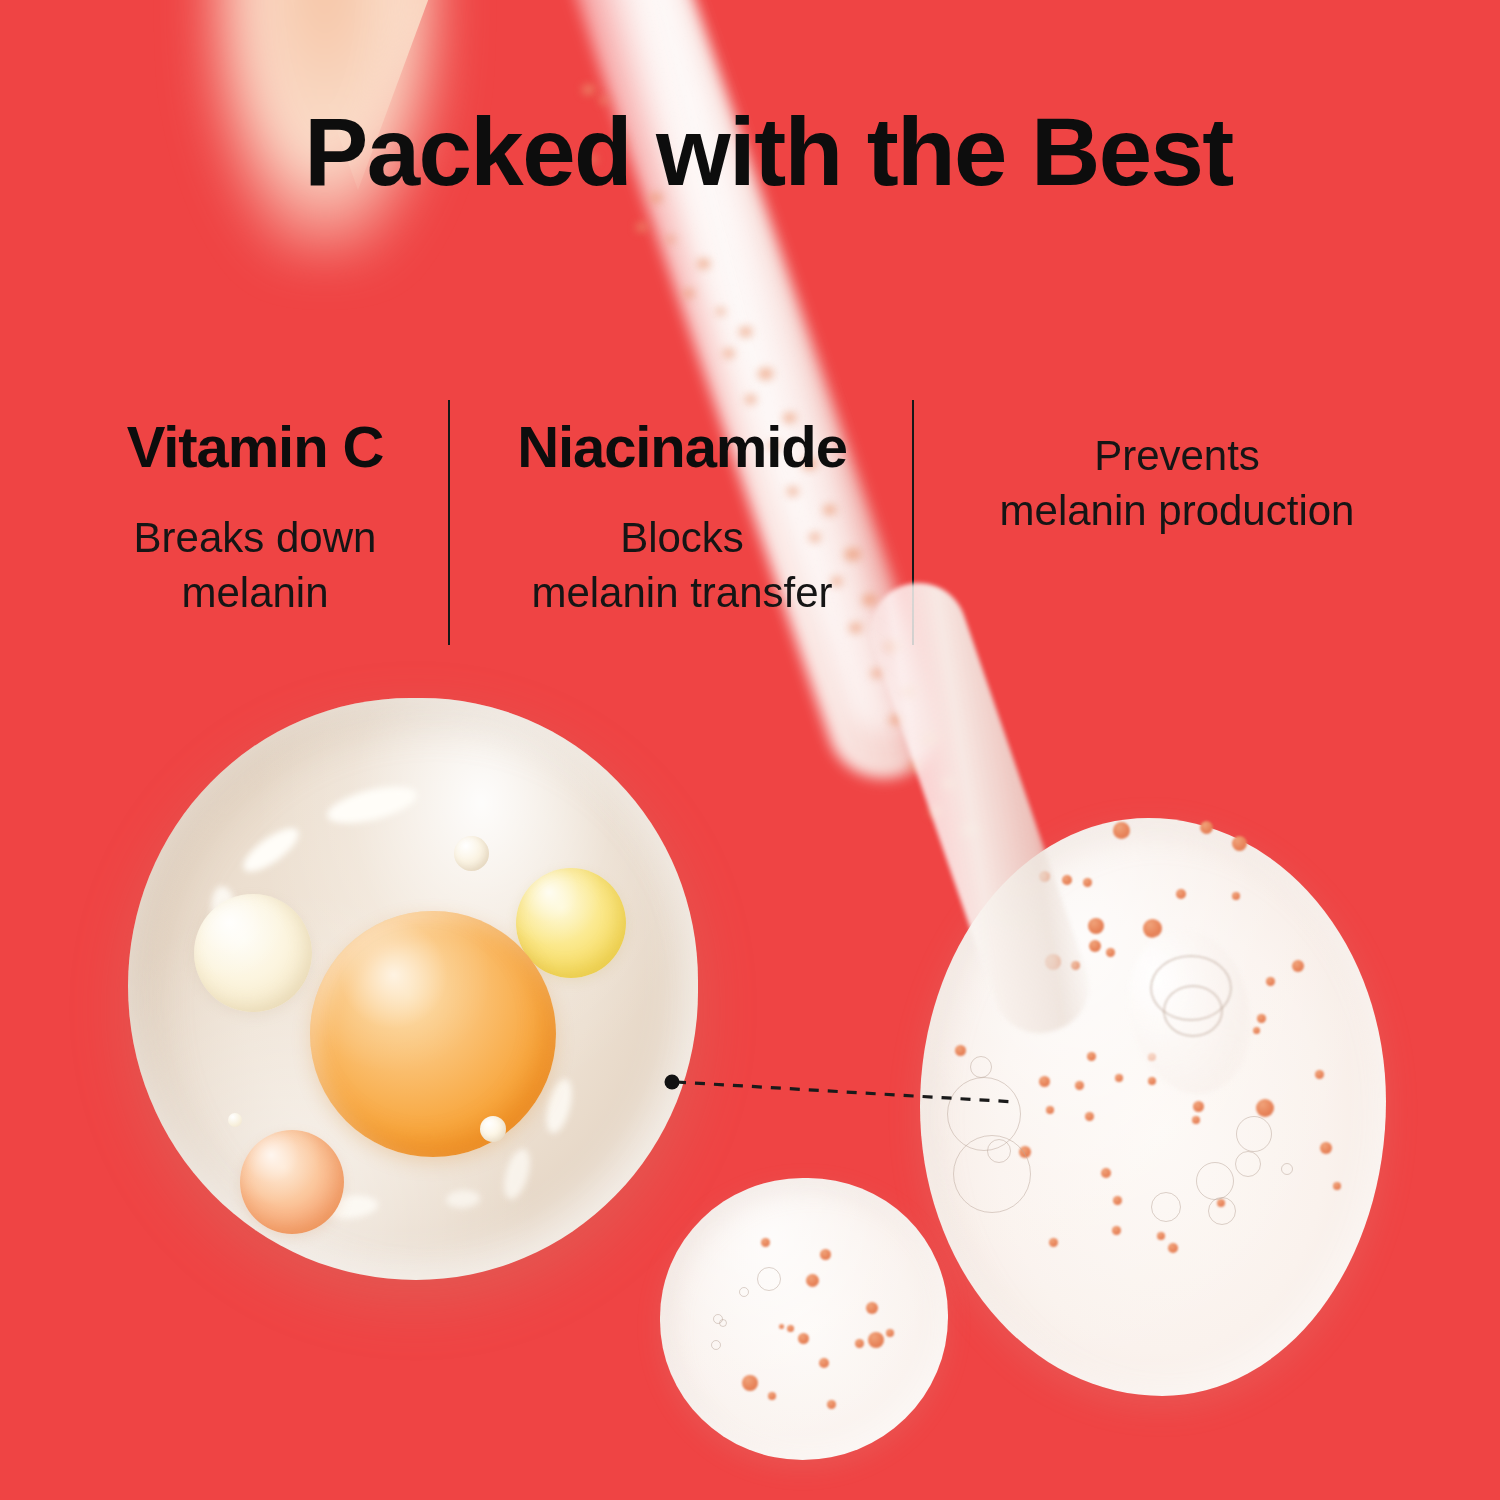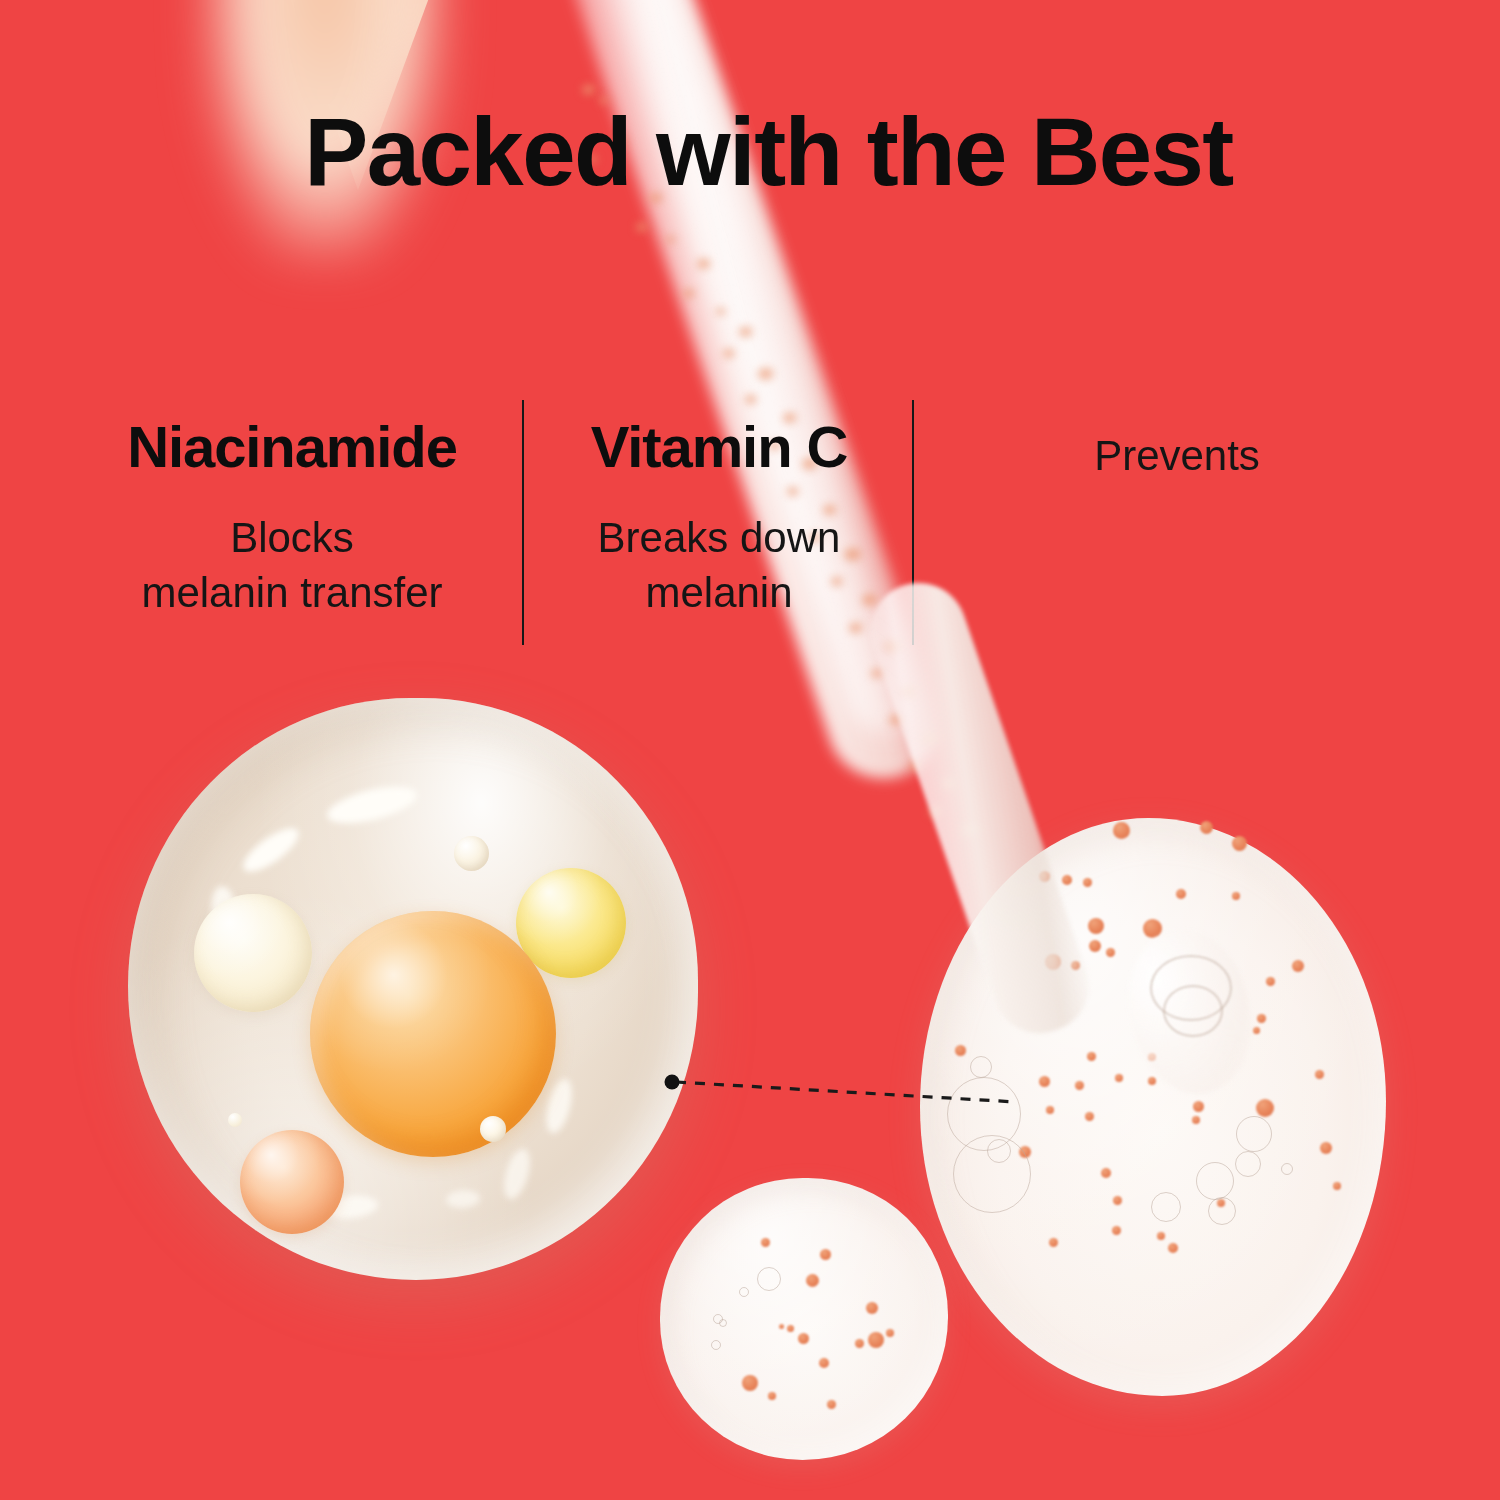--- a/index.html
+++ b/index.html
@@ -299,39 +299,40 @@
         <div class="bead-blur" style="left: 928.5px; top: 806.5px; width: 14px; height: 10.5px; background: radial-gradient(circle at 40% 35%, rgba(240, 166, 130, 0.85) 0%, rgba(232, 140, 100, 0.6) 55%, rgba(226, 150, 120, 0) 100%);"></div>
         <div class="bead-blur" style="left: 961px; top: 823px; width: 20px; height: 15px; background: radial-gradient(circle at 40% 35%, rgba(240, 166, 130, 0.85) 0%, rgba(232, 140, 100, 0.6) 55%, rgba(226, 150, 120, 0) 100%);"></div>
       </div>
   </div>
 
   <div class="headline">
     <span>Packed with the Best</span>
   </div>
 
   <div class="cols">
+    <div class="col c1">
+      <div class="ing-name">Vitamin C</div>
+      <div class="ing-desc">
+        <span>Breaks down</span><br>
+        <span>melanin</span>
+      </div>
+      <div class="vdiv"></div>
+    </div>
     <div class="col c2">
       <div class="ing-name">Niacinamide</div>
       <div class="ing-desc">
         <span>Blocks</span><br>
         <span>melanin transfer</span>
       </div>
       <div class="vdiv"></div>
     </div>
-    <div class="col c1">
-      <div class="ing-name">Vitamin C</div>
-      <div class="ing-desc">
-        <span>Breaks down</span><br>
-        <span>melanin</span>
-      </div>
-      <div class="vdiv"></div>
-    </div>
     <div class="col c3">
       <div class="ing-desc">
         <span>Prevents</span><br>
+        <span>melanin production</span>
       </div>
     </div>
   </div>
 
   <div class="puddle-big">
     <div id="beads-large">
         <div class="bead" style="left: 192.5px; top: 3.5px; width: 17px; height: 17px; background: radial-gradient(circle at 36% 30%, rgb(240, 162, 121) 0%, rgb(232, 132, 90) 55%, rgb(217, 115, 76) 100%); filter: blur(1.1px);"></div>
         <div class="bead" style="left: 279.5px; top: 2.5px; width: 13px; height: 13px; background: radial-gradient(circle at 36% 30%, rgb(240, 162, 121) 0%, rgb(232, 132, 90) 55%, rgb(217, 115, 76) 100%); filter: blur(1.1px);"></div>
         <div class="bead" style="left: 311.5px; top: 17.5px; width: 15px; height: 15px; background: radial-gradient(circle at 36% 30%, rgb(240, 162, 121) 0%, rgb(232, 132, 90) 55%, rgb(217, 115, 76) 100%); filter: blur(1.1px);"></div>
         <div class="bead" style="left: 118.5px; top: 52.5px; width: 11px; height: 11px; background: radial-gradient(circle at 36% 30%, rgb(240, 162, 121) 0%, rgb(232, 132, 90) 55%, rgb(217, 115, 76) 100%); filter: blur(1.1px);"></div>

